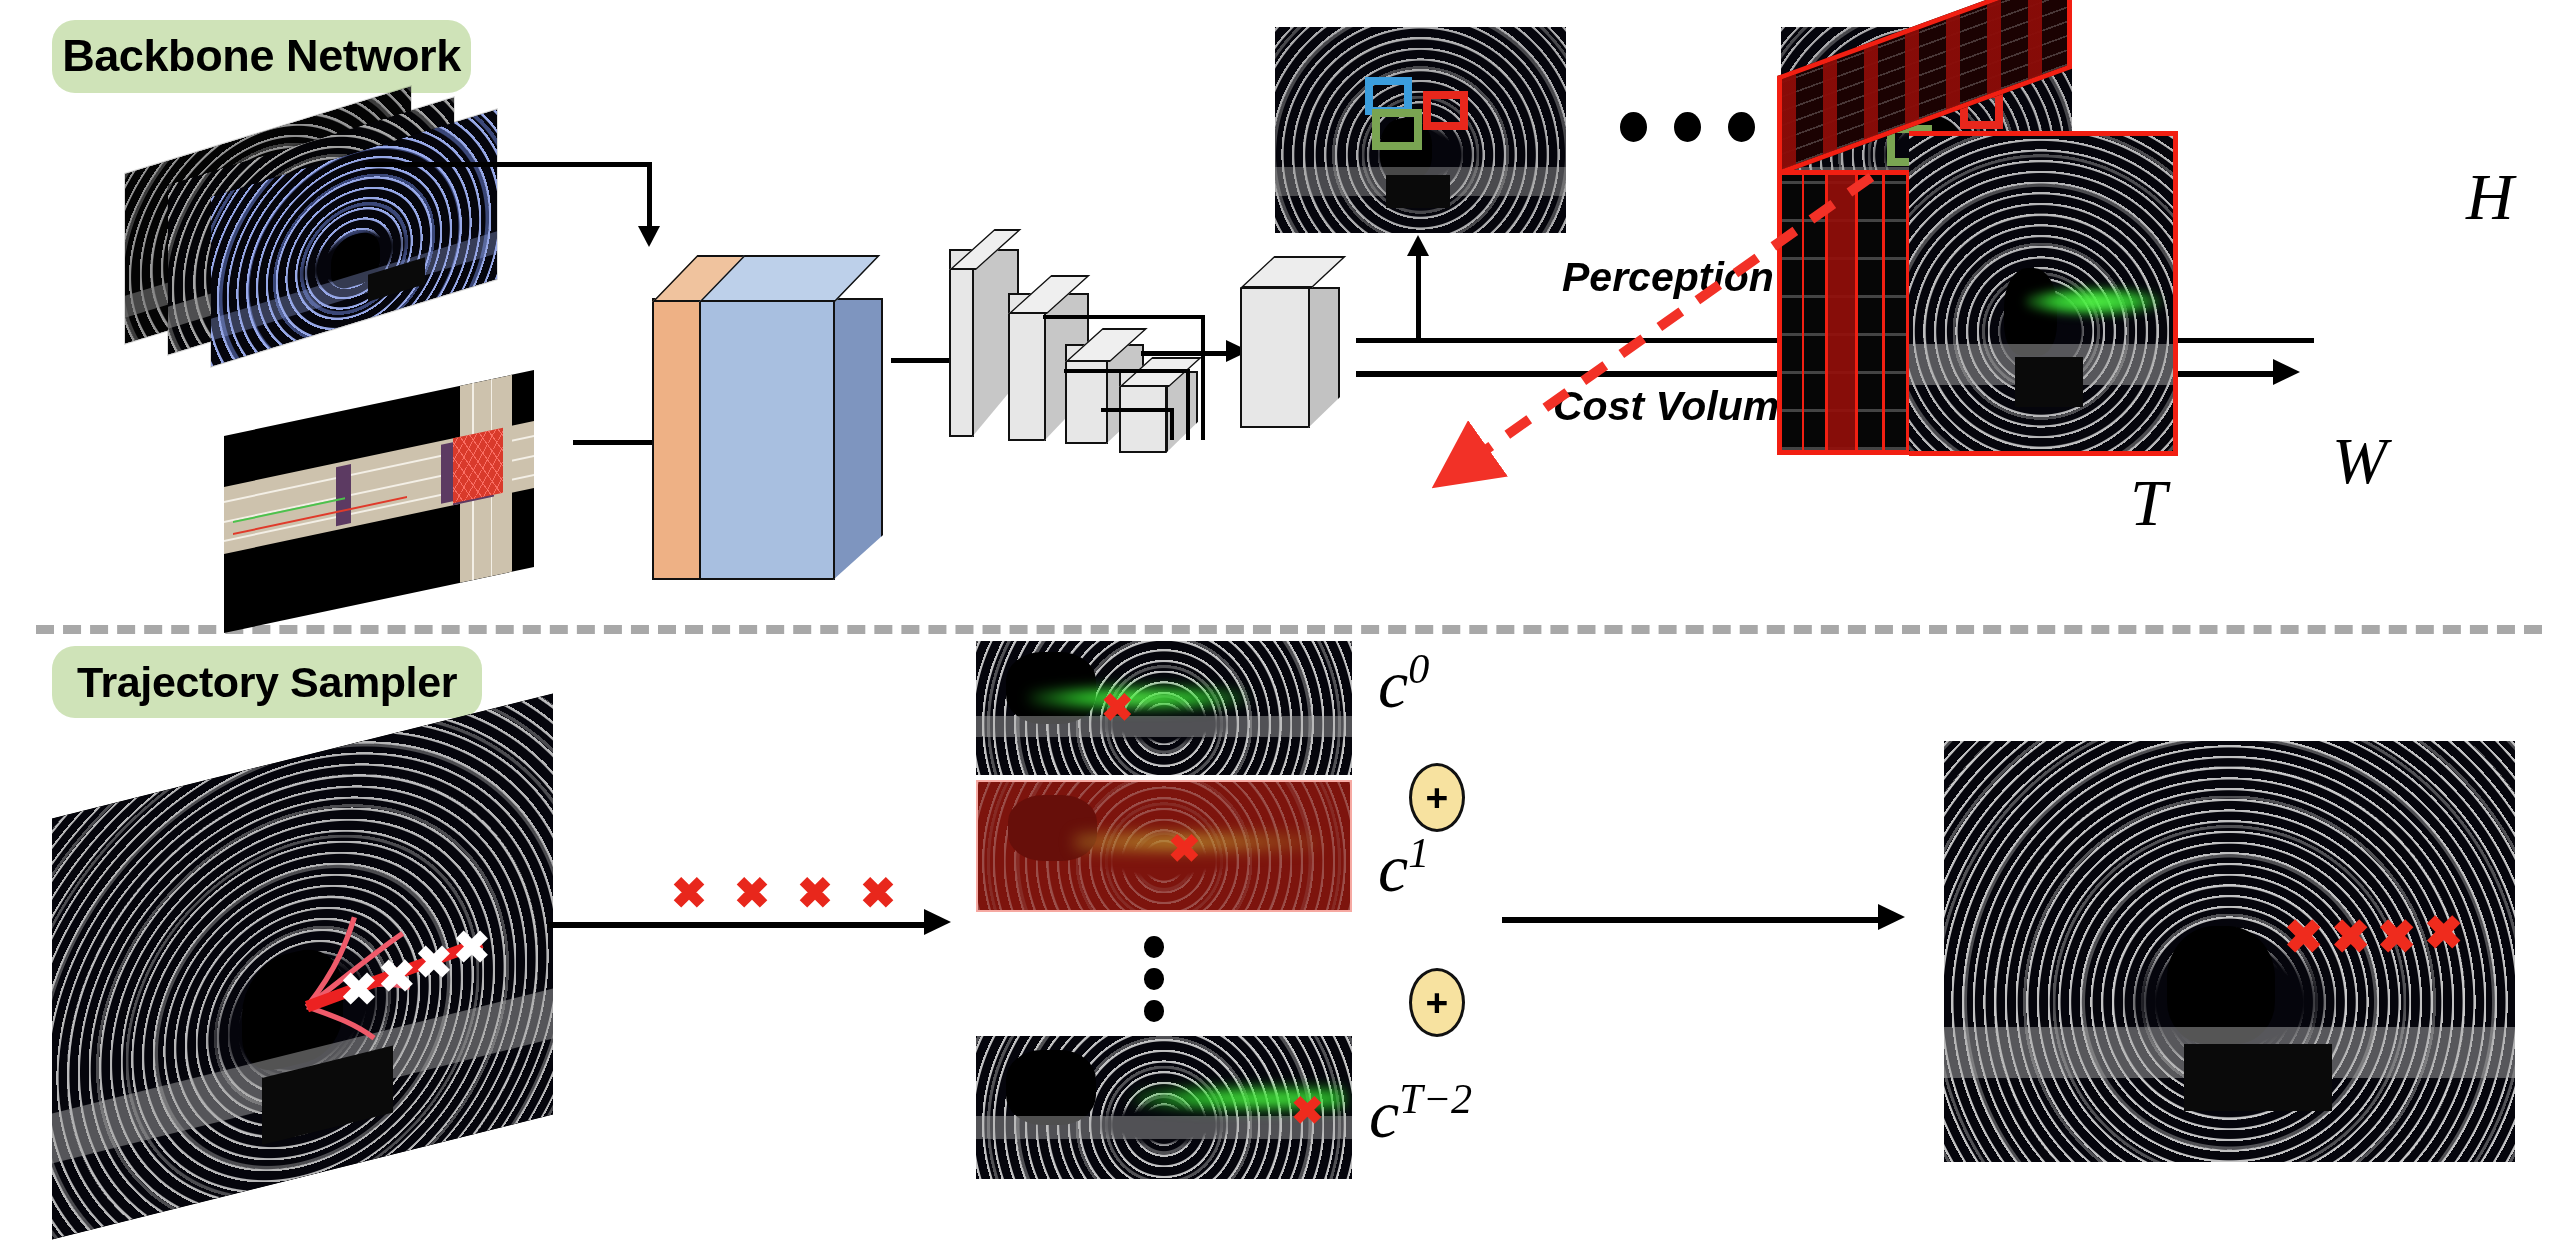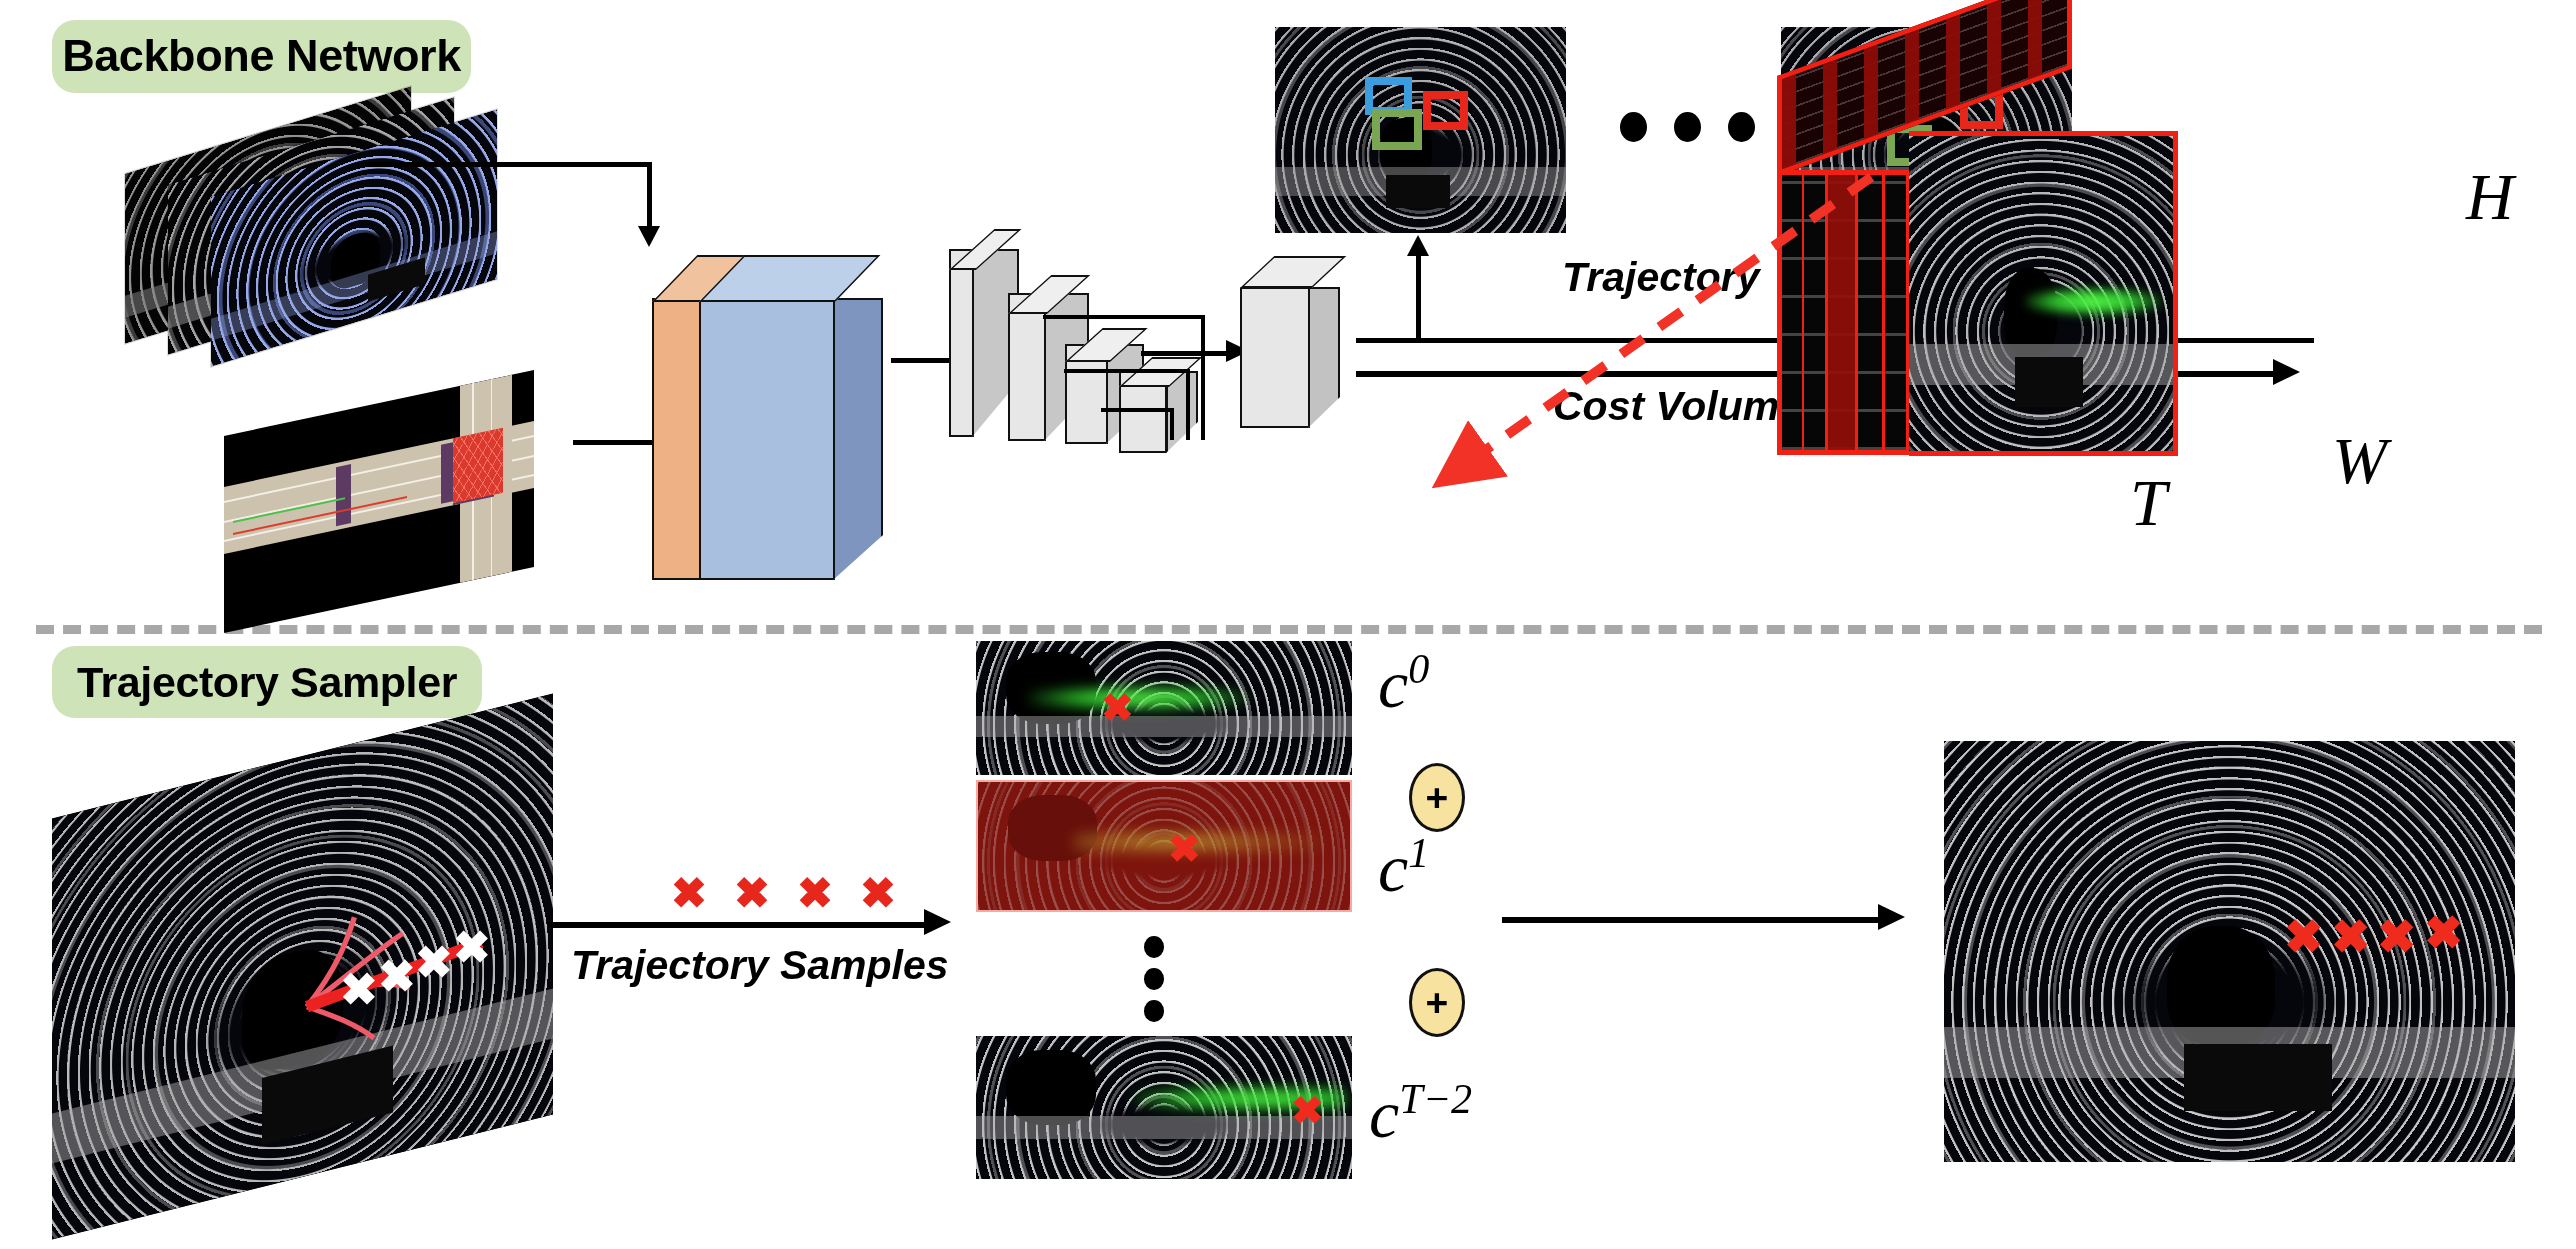--- a/index.html
+++ b/index.html
@@ -302,21 +302,21 @@
     <div class="top" style="left:0;top:-10.7px;width:72px;height:32px;background:#ededed;
          transform:skewX(-47deg);transform-origin:bottom left;"></div>
   </div>
 
   <div class="hline" style="left:1356px;top:338px;width:958px;"></div>
   <div class="vline" style="left:1416px;top:252px;height:90px;"></div>
   <div class="arrowU" style="left:1407px;top:235px;"></div>
   <div class="vline" style="left:1920px;top:252px;height:90px;"></div>
   <div class="arrowU" style="left:1911px;top:235px;"></div>
 
-  <div class="ital" style="left:1562px;top:254px;font-size:41px;">Trajectory</div>
+  <div class="ital" style="left:1562px;top:254px;font-size:41px;">Perception</div>
 
   <div class="hline" style="left:1356px;top:371px;width:926px;height:6.3px;"></div>
   <div class="arrowR" style="left:2273px;top:359px;border-left-width:27px;border-top-width:13.4px;border-bottom-width:13.4px;"></div>
   <div class="ital" style="left:1553px;top:383px;font-size:41px;">Cost Volume</div>
 
   <div class="percimg" style="left:1275px;top:27px;width:291px;height:206px;">
     <div class="lidar-bg"></div>
       <div class="sweep gray" style="opacity:.8;"></div>
     <div class="egoblob" style="left:36%;top:44%;width:18%;height:30%;"></div>
     <div class="roadband" style="top:68%;height:14%;background:rgba(160,160,160,.45);"></div>
@@ -411,21 +411,20 @@
   </div>
 
   <div class="xrow" style="left:671px;top:868px;font-size:43px;">
     <span>✖</span>
     <span>✖</span>
     <span>✖</span>
     <span>✖</span>
   </div>
   <div class="hline" style="left:548px;top:922px;width:385px;height:6.3px;"></div>
   <div class="arrowR" style="left:924px;top:909px;border-left-width:27px;border-top-width:13.4px;border-bottom-width:13.4px;"></div>
-  <div class="ital" style="left:571px;top:942px;font-size:41px;">Trajectory Samples</div>
 
   <div class="costmap" style="left:976px;top:641px;width:376px;height:134px;">
     <div class="lidar-bg"></div>
       <div class="sweep gray" style="opacity:.9;"></div>
     <div class="egoblob" style="left:8%;top:8%;width:24%;height:54%;border-radius:40%;"></div>
     <div class="roadband" style="top:56%;height:16%;background:rgba(175,175,175,.45);"></div>
     <div class="abs" style="left:14%;top:34%;width:58%;height:17%;
          background:radial-gradient(ellipse at 50% 50%, #6bff55 0%, rgba(50,225,48,.9) 40%, rgba(30,180,30,0) 80%);
          filter:blur(6.3px);"></div>
     <div class="xmark" style="left:125px;top:47px;font-size:39px;">✖</div>

